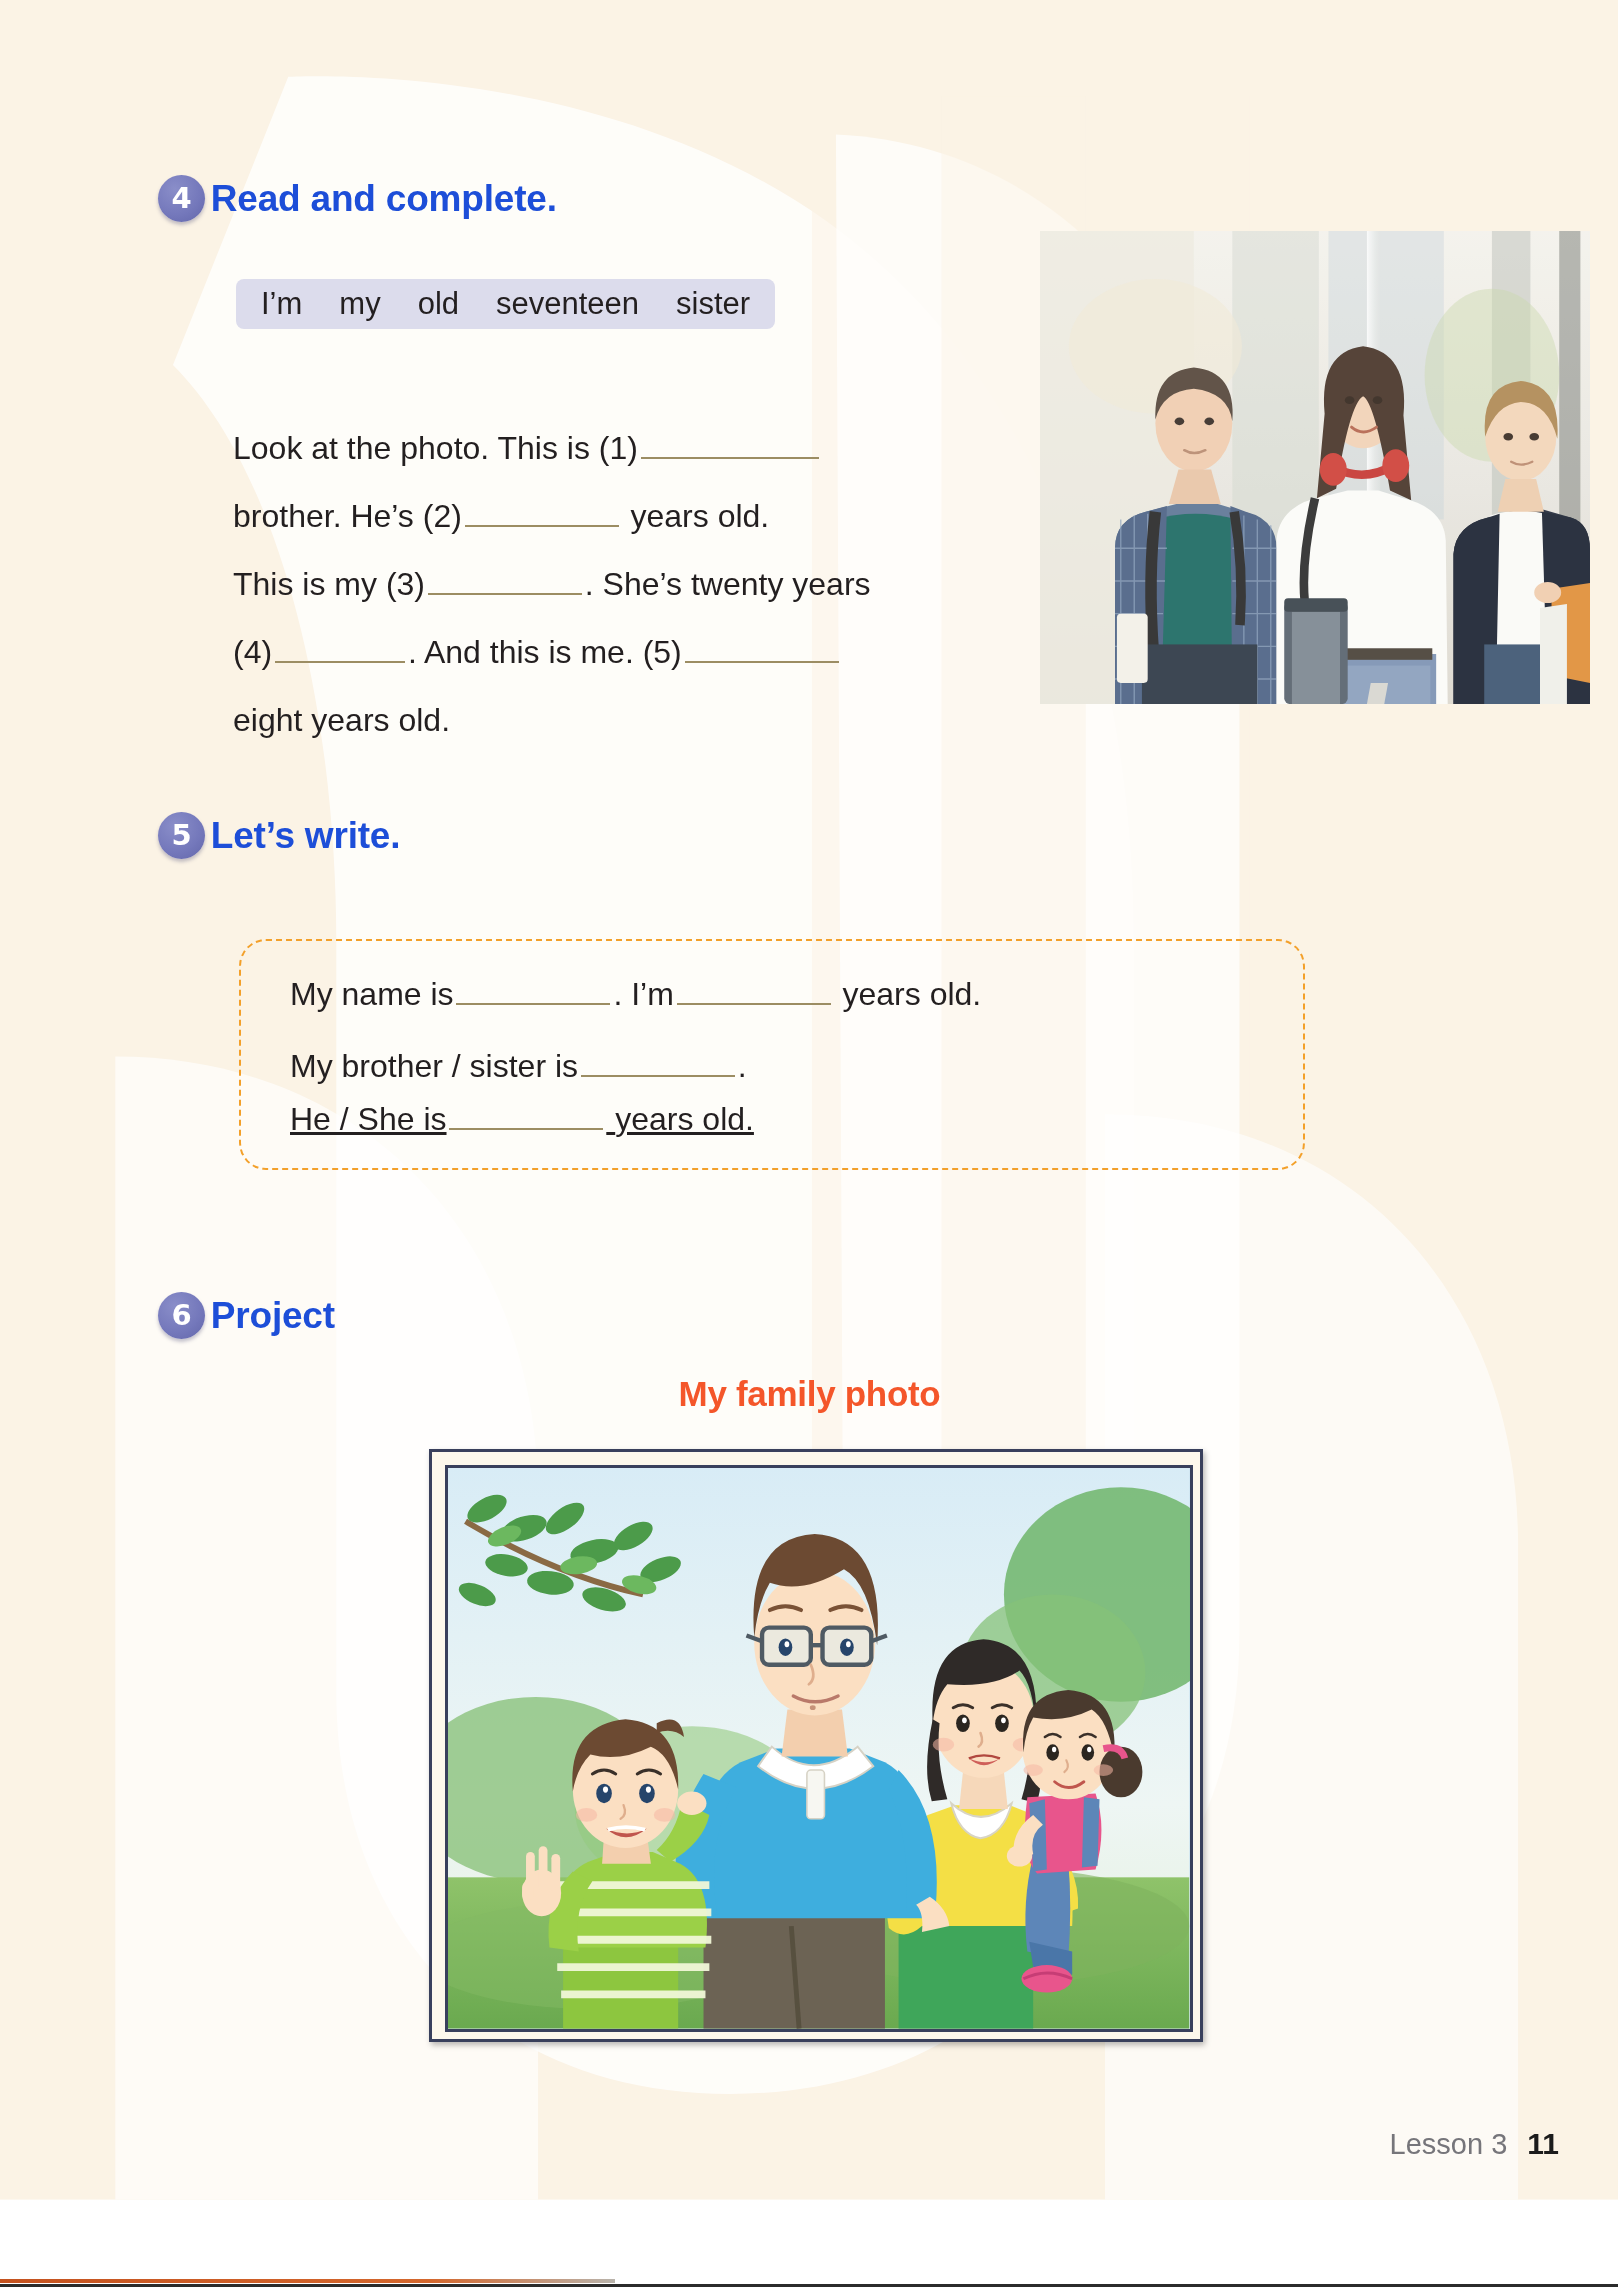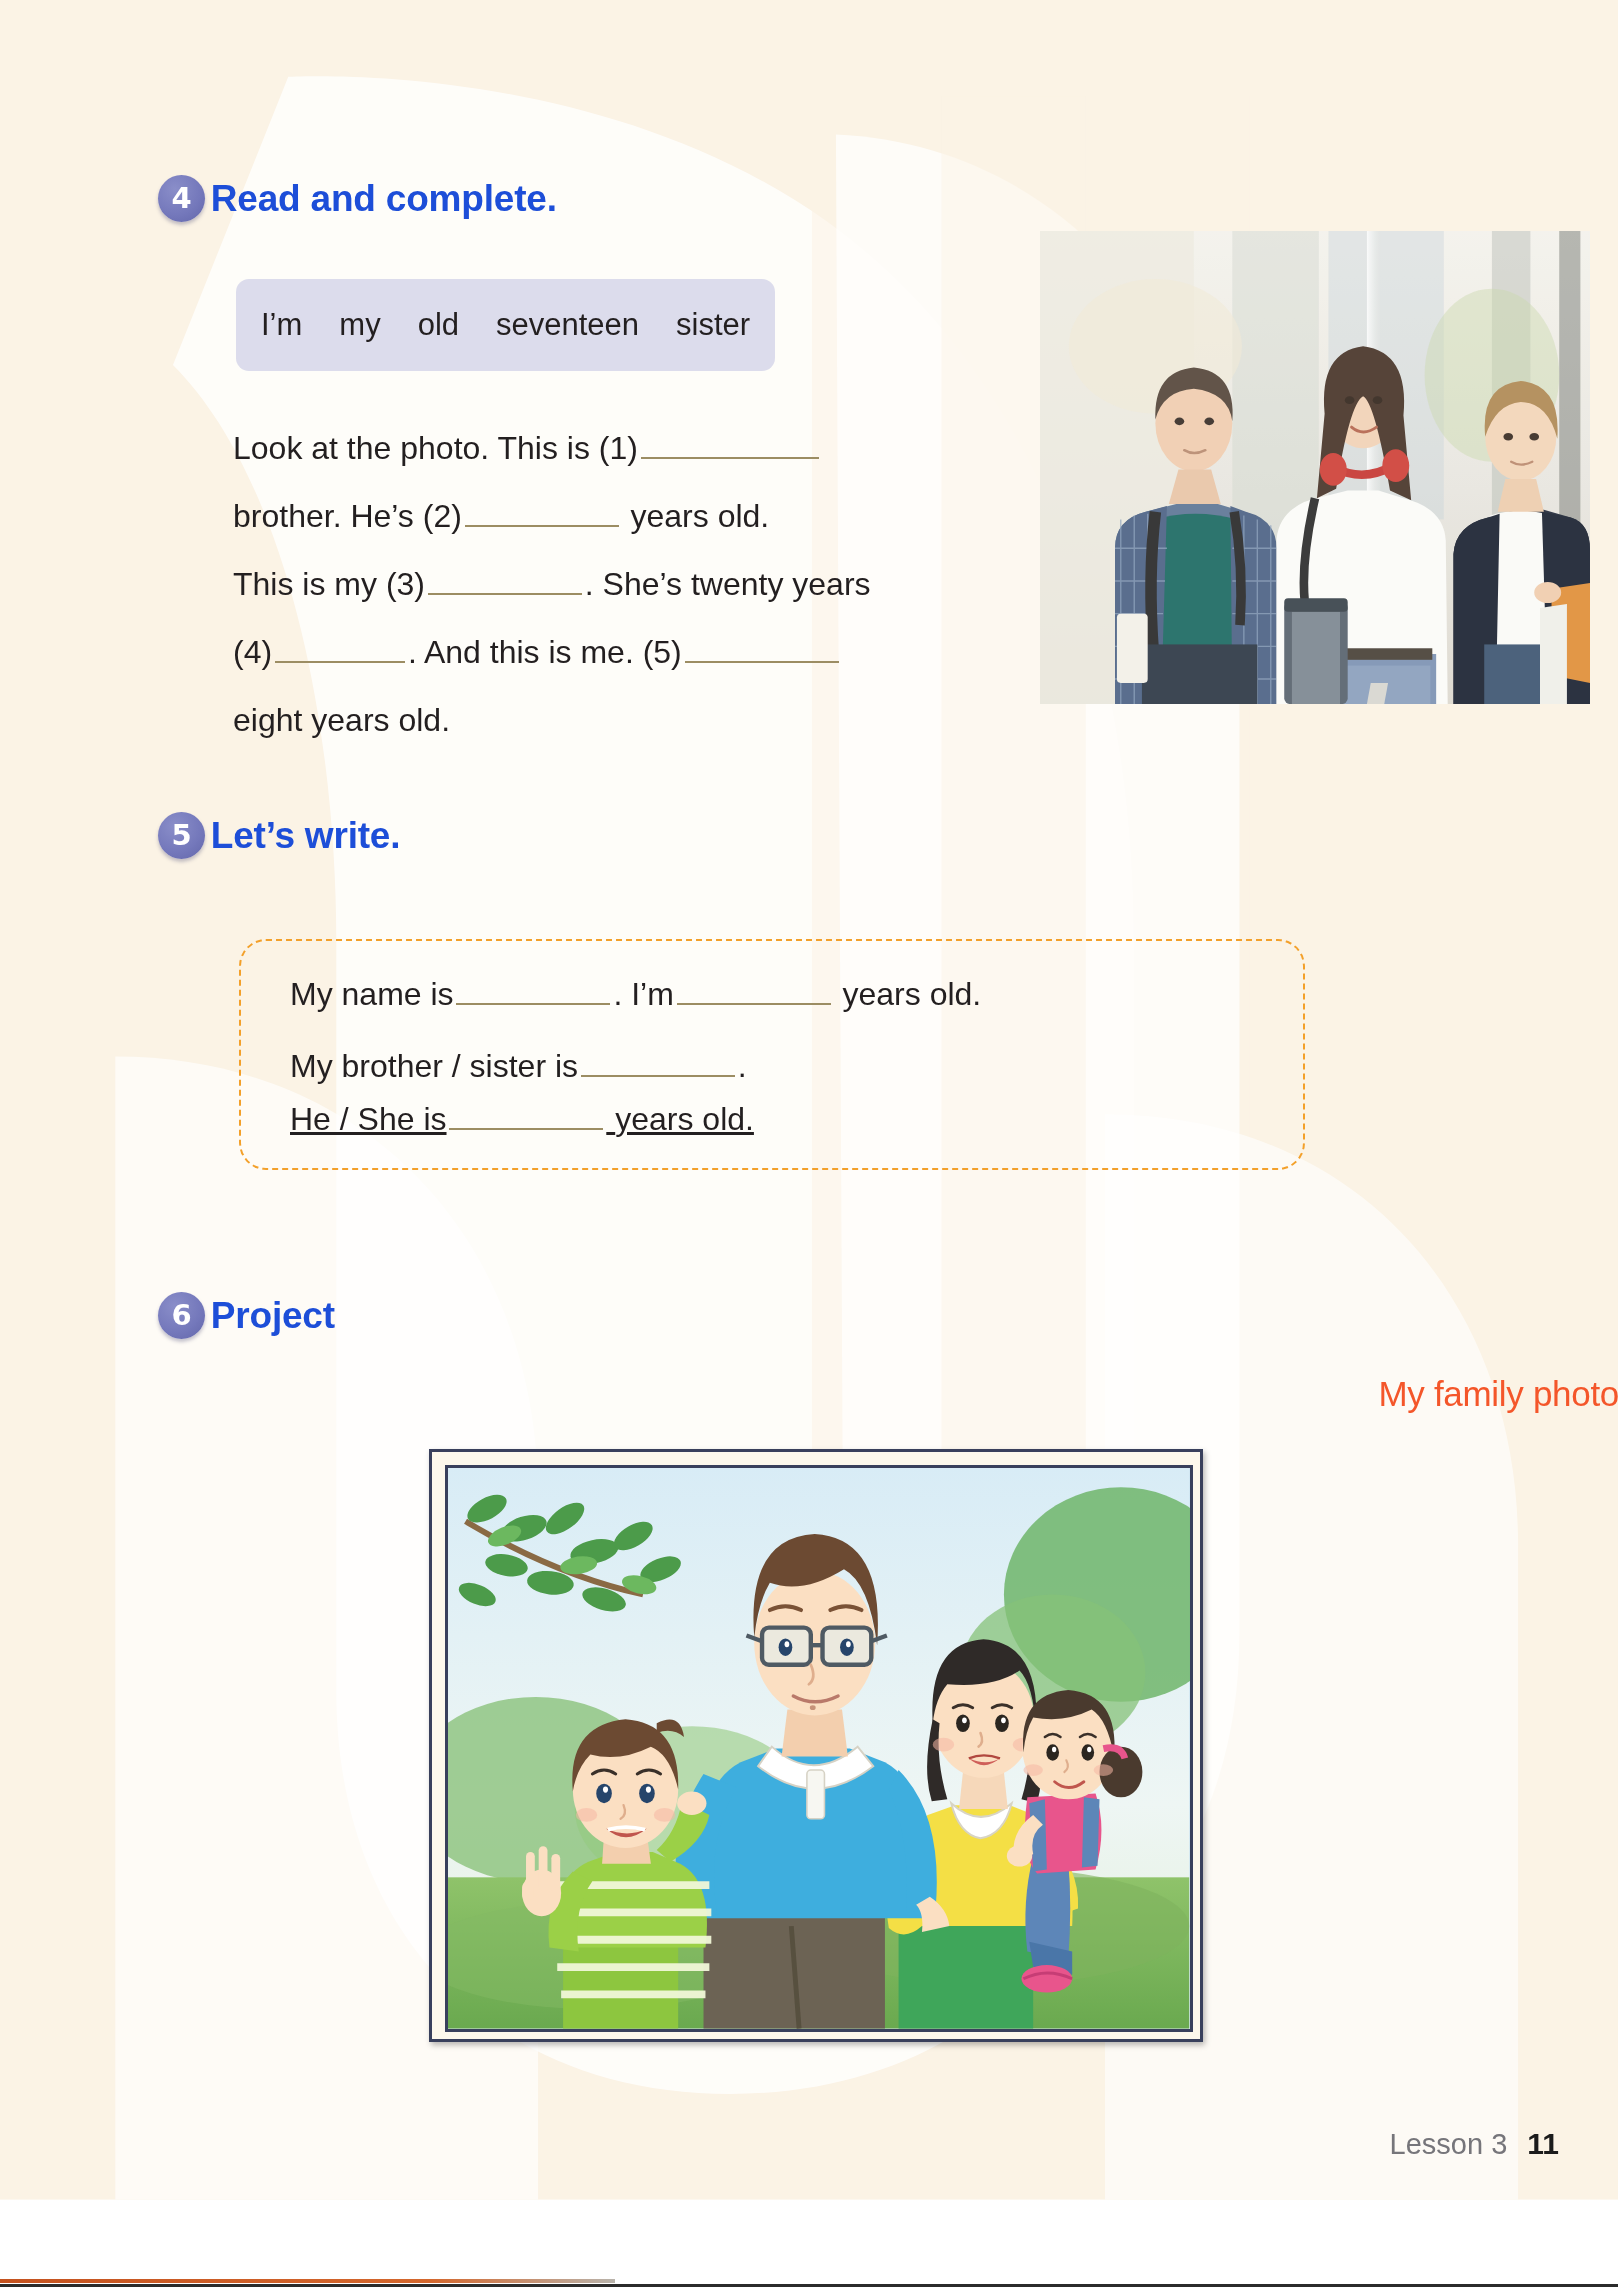--- a/index.html
+++ b/index.html
@@ -29,22 +29,22 @@
     line-height:1;flex:none;font-family:"DejaVu Sans", sans-serif;
   }
   .head-title{
     color:#1d4ed8;font-size:37px;font-weight:bold;letter-spacing:-0.2px;
     white-space:nowrap;
   }
 
   
   #word-bank{
     position:absolute;left:236px;top:279px;
-    background:#dcdcec;border-radius:13px;
-    padding:28px 25px;display:flex;gap:37px;align-items:center;
+    background:#dcdcec;border-radius:8px;
+    padding:7px 25px;display:flex;gap:37px;align-items:center;
   }
   #word-bank .word{font-size:31px;color:#231f20;white-space:nowrap;}
 
   
   #gapfill{
     position:absolute;left:233px;top:414px;width:797px;
     font-size:32px;color:#231f20;line-height:68px;
   }
   .blank{
     display:inline-block;border-bottom:2.4px solid #9c8d63;
@@ -70,22 +70,22 @@
   #write-box .line{
     font-size:32px;color:#231f20;white-space:nowrap;
     position:absolute;left:49px;
   }
   #write-box .l1{top:31px;}
   #write-box .l2{top:103px;}
   #write-box .l3{top:156px;text-decoration:underline;}
 
   
   #project-title{
-    position:absolute;left:0;right:0;top:1374px;text-align:right;
-    color:#f4562a;font-size:35px;font-weight:normal;letter-spacing:-0.3px;
+    position:absolute;left:0;right:0;top:1374px;text-align:center;
+    color:#f4562a;font-size:35px;font-weight:bold;letter-spacing:-0.3px;
   }
   #family-frame{
     position:absolute;left:429px;top:1449px;width:774px;height:593px;
     background:#fdf8ec;
     border:3.8px solid #39405c;
     box-shadow:1.9px 2.9px 5.8px rgba(0,0,0,.28);
     padding:13.4px;box-sizing:border-box;
   }
   #family-inner{
     width:100%;height:100%;border:3.8px solid #39405c;

